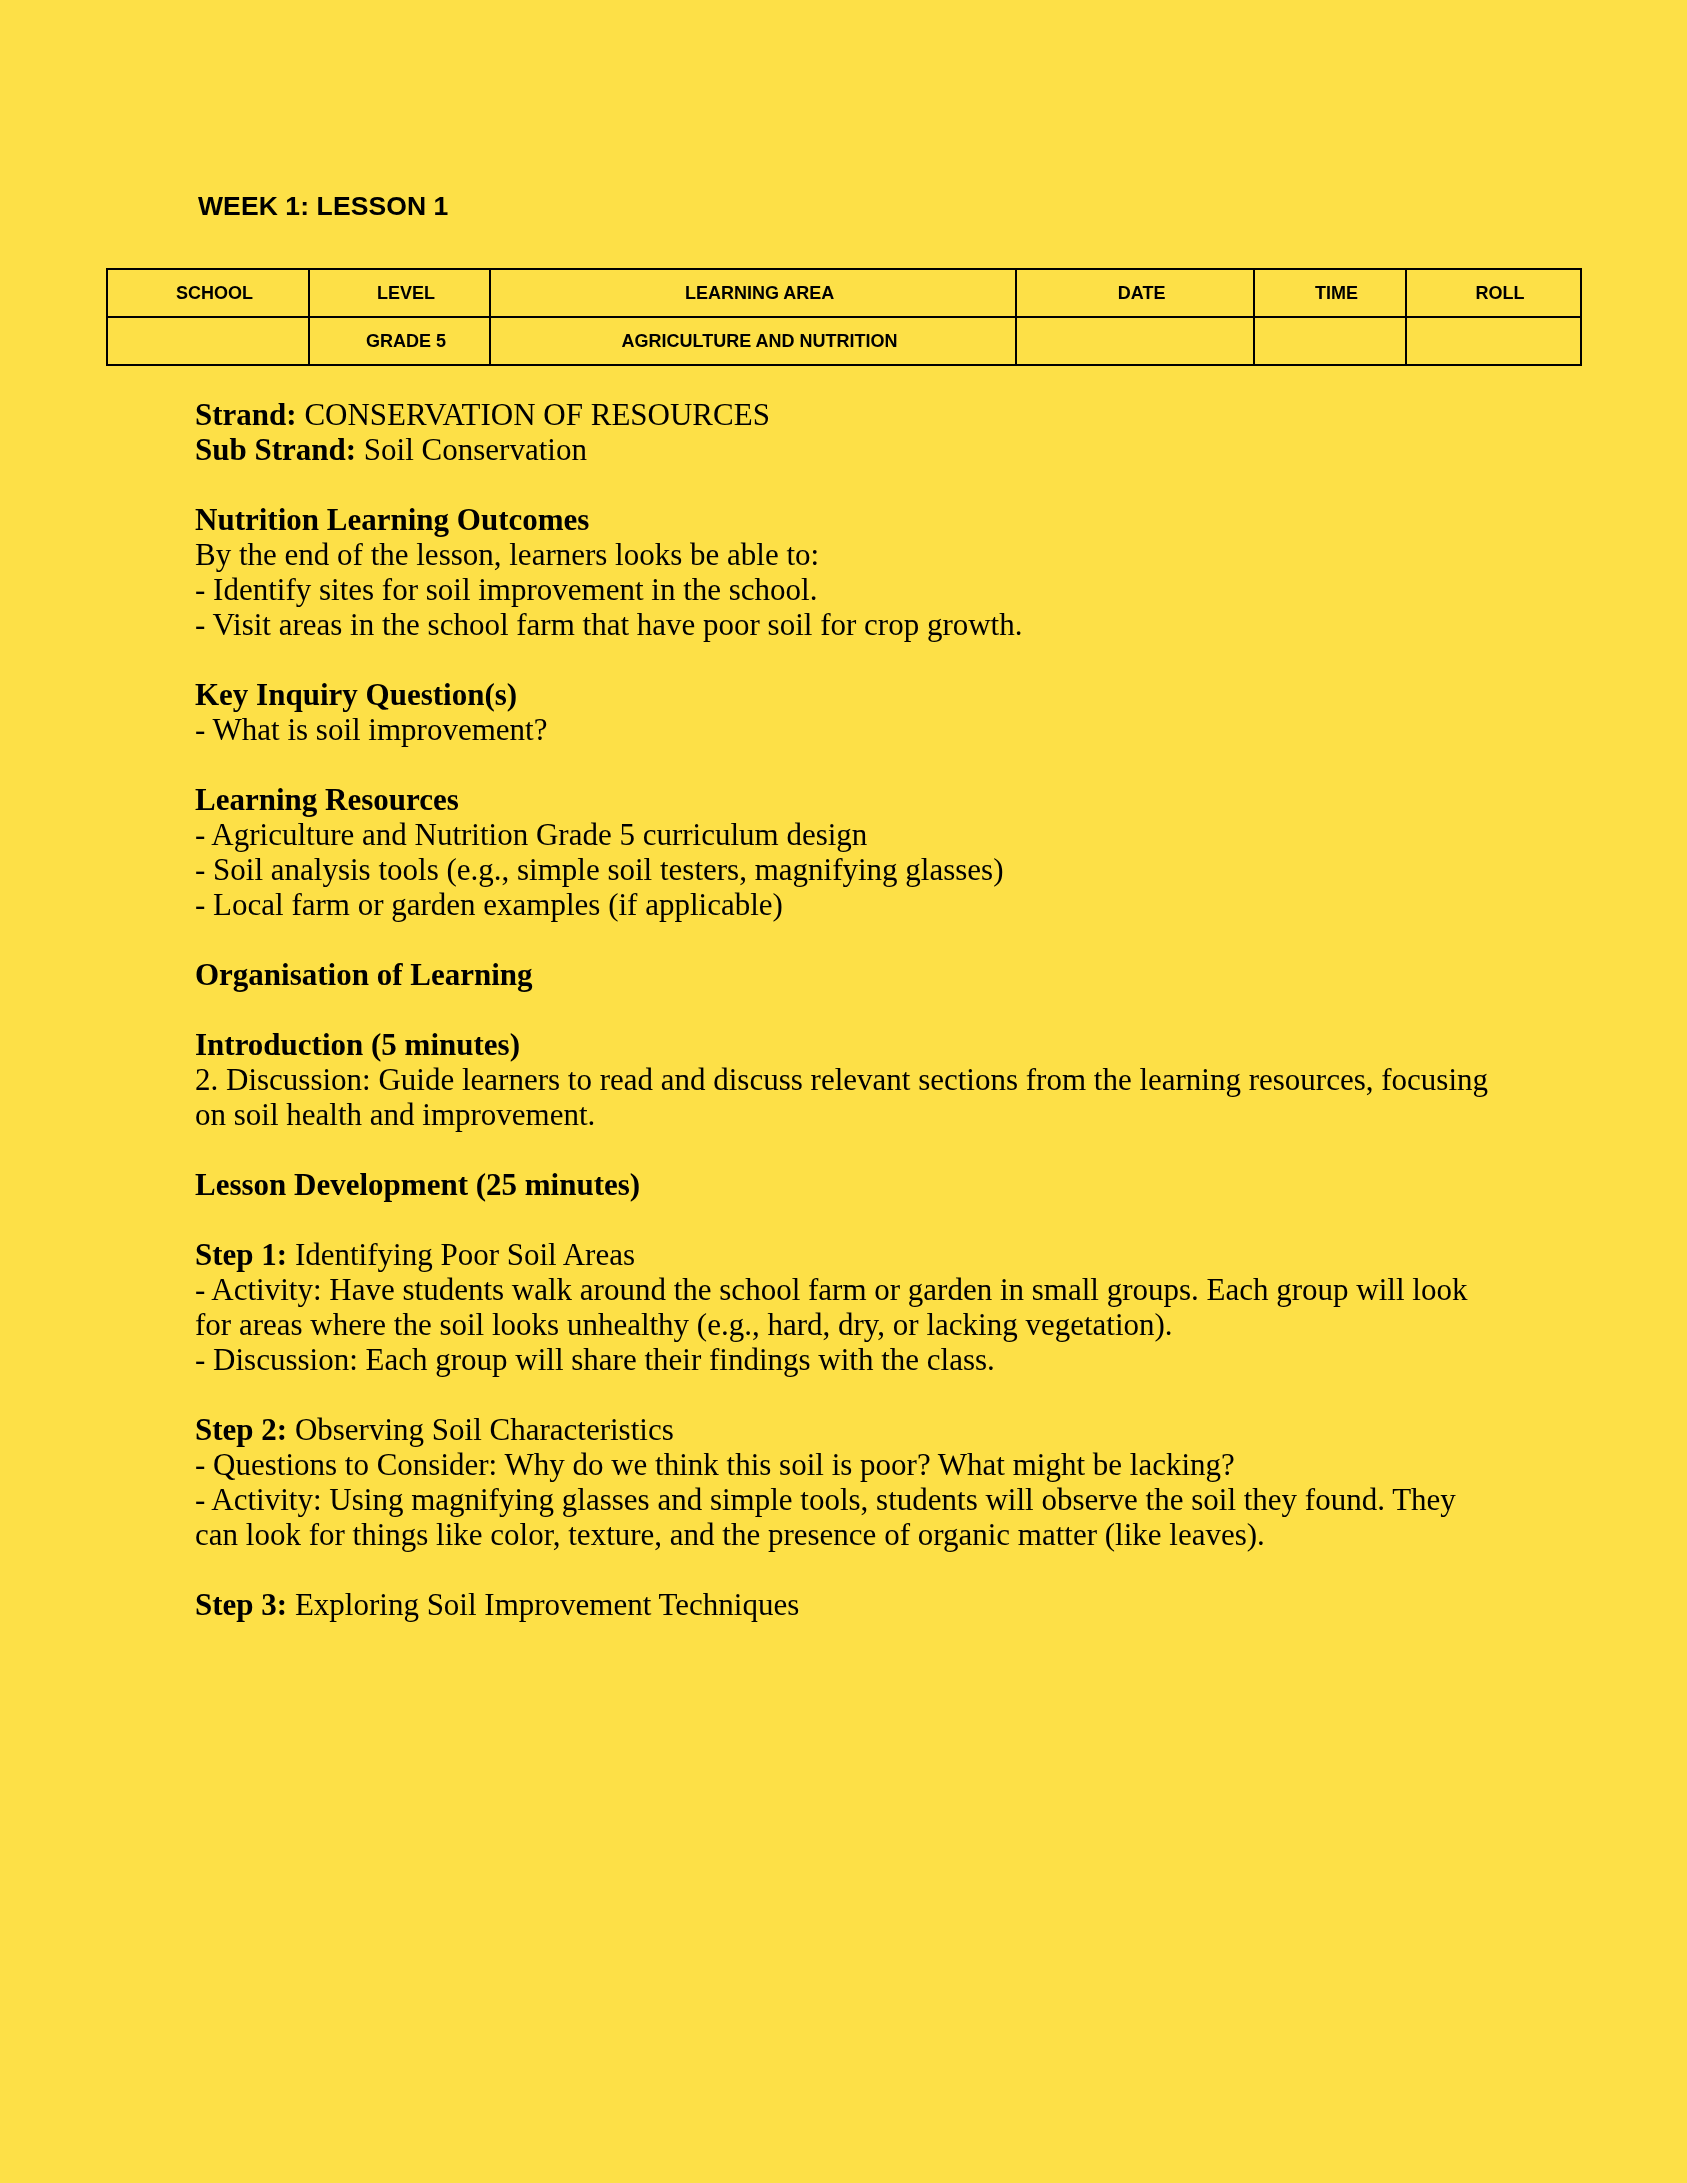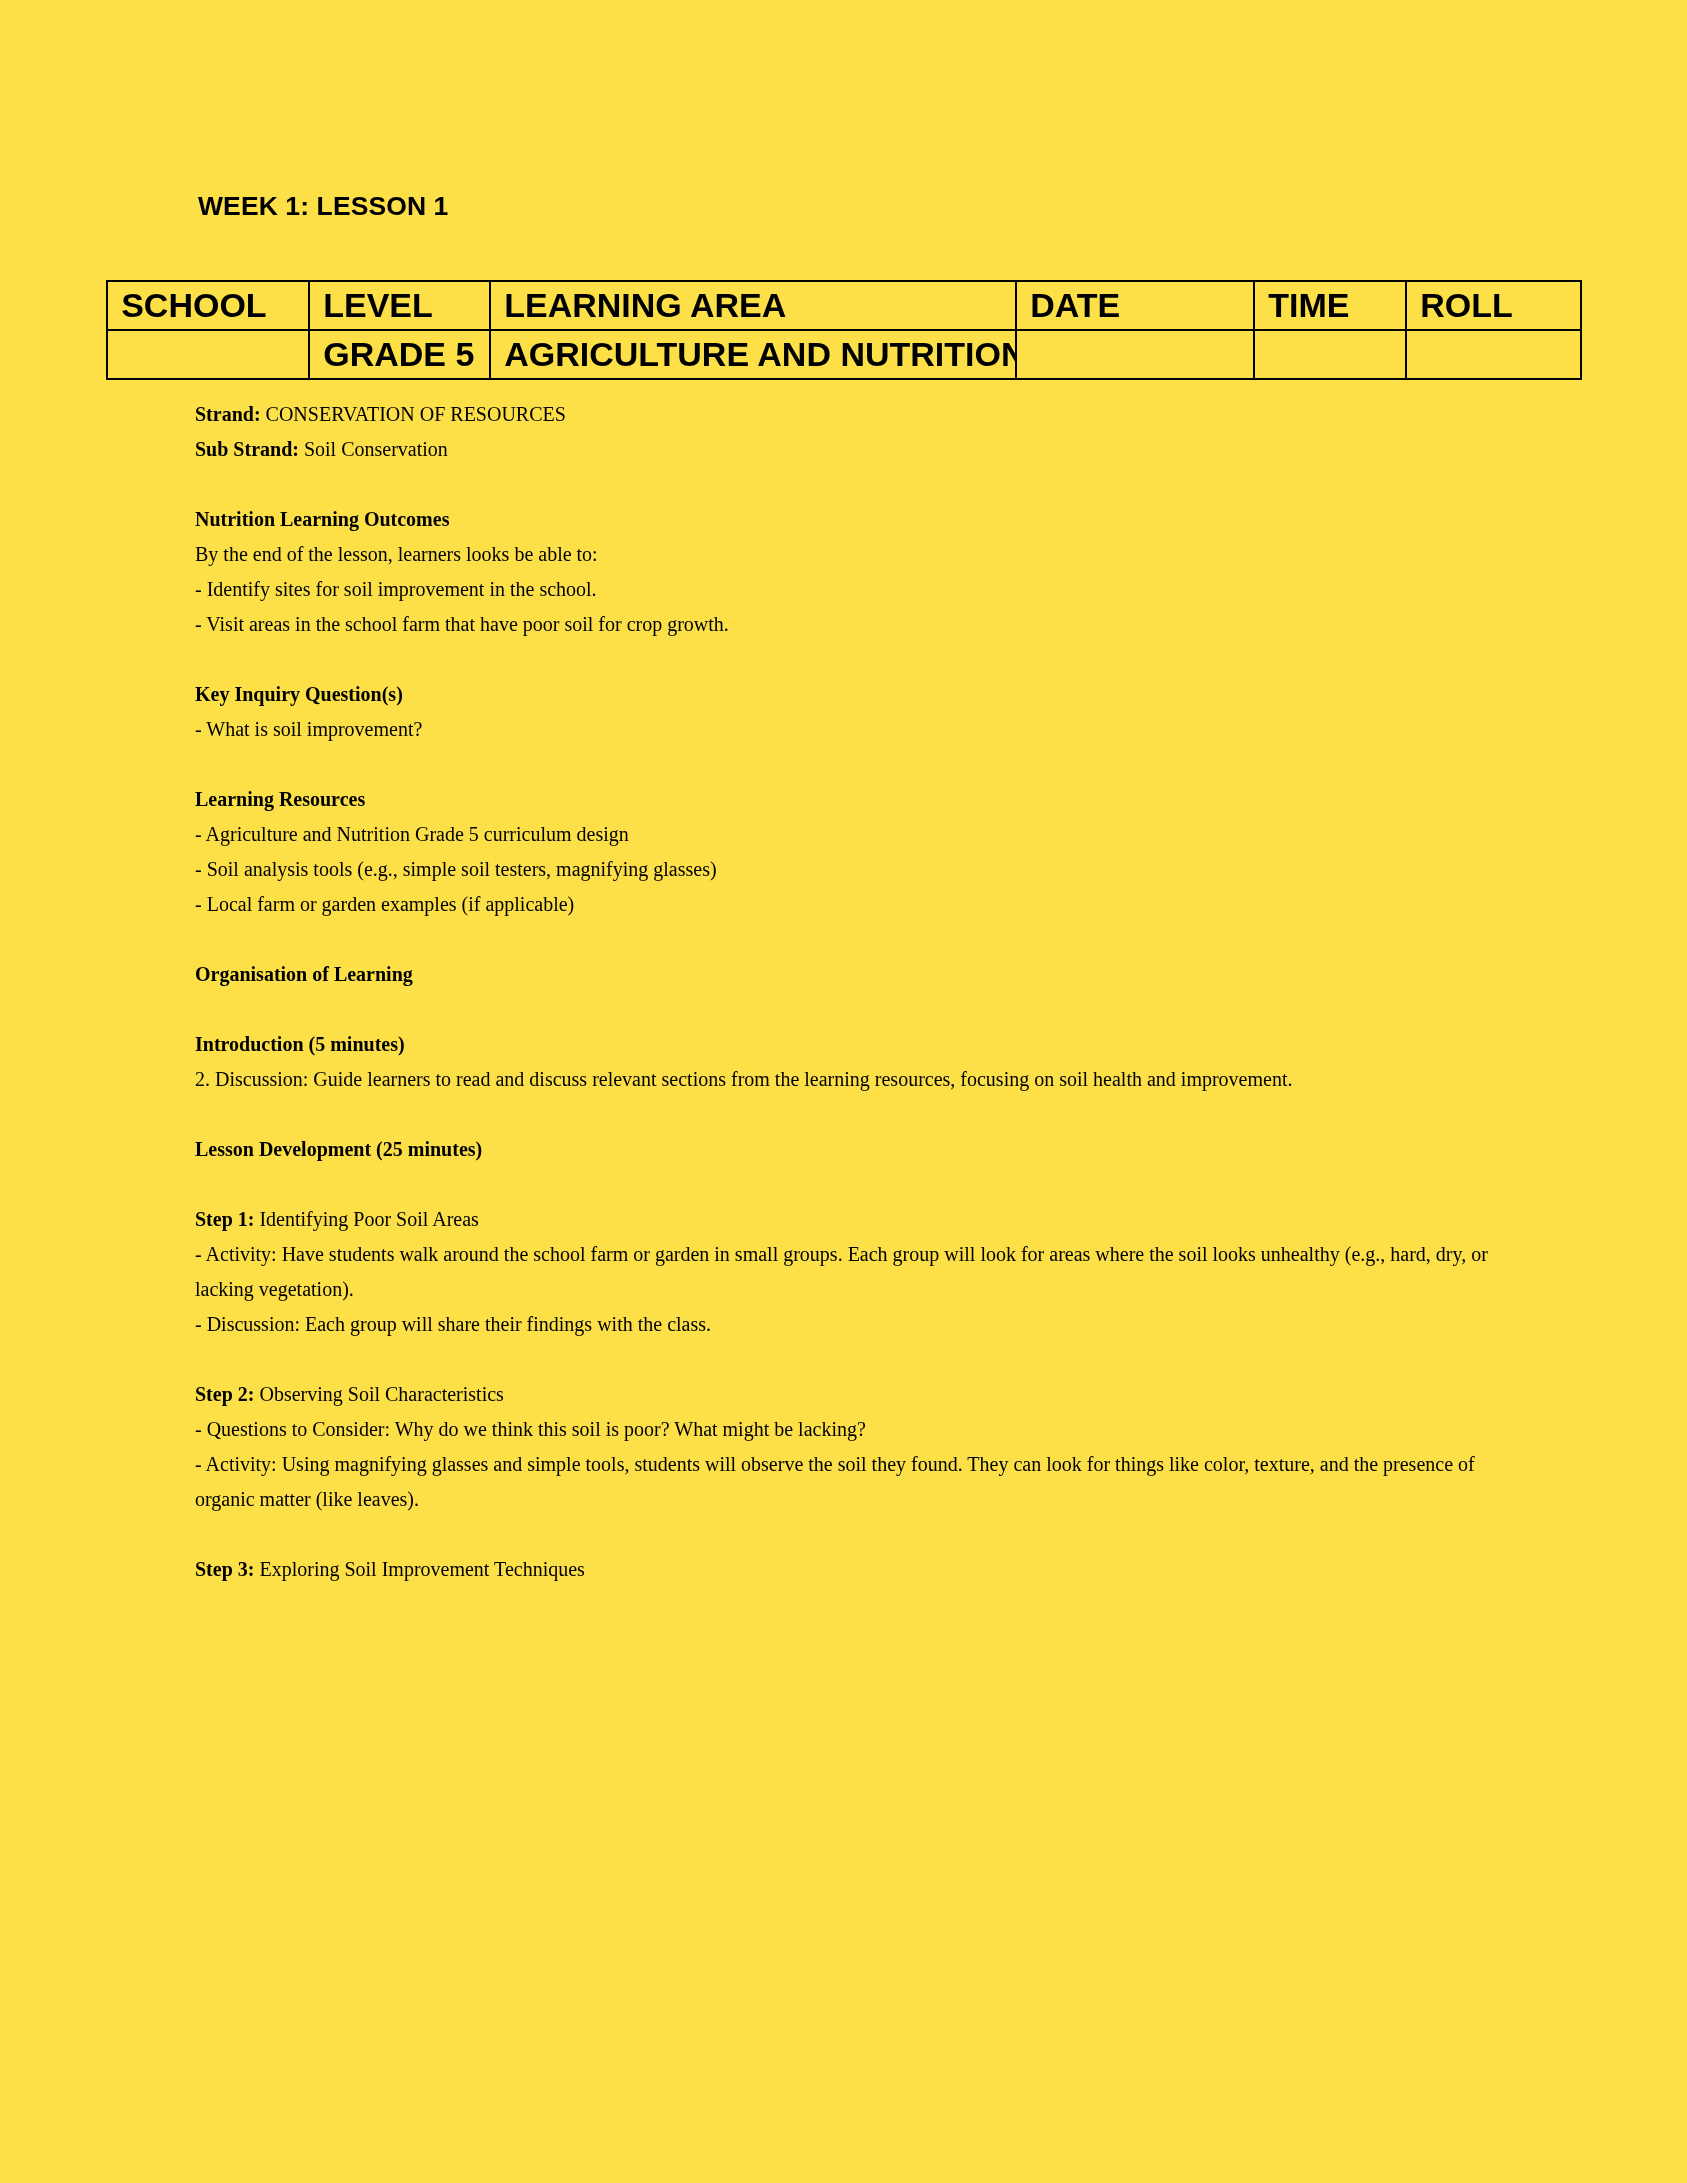--- a/index.html
+++ b/index.html
@@ -36,27 +36,28 @@
     font-weight: bold;
     font-size: 26.5px;
     letter-spacing: 0.1px;
     white-space: nowrap;
   }
 
   
   .info-table {
     position: absolute;
     left: 106px;
-    top: 280px;
+    top: 268px;
     width: 1475px;
     border-collapse: collapse;
     table-layout: fixed;
     font-family: "Liberation Sans", "DejaVu Sans", sans-serif;
     font-weight: bold;
-    font-size: 34px;
+    font-size: 18px;
+    text-align: center;
   }
   .info-table td {
     border: 2px solid #000000;
     padding: 4px 0 4px 13.2px;
     height: 38px;
     vertical-align: middle;
     white-space: nowrap;
     overflow: hidden;
   }
   .col-school  { width: 202px; }
@@ -65,21 +66,21 @@
   .col-date    { width: 238px; }
   .col-time    { width: 152px; }
   .col-roll    { width: 175px; }
 
   
   .doc-body {
     position: absolute;
     left: 195px;
     top: 397px;
     width: 1310px;
-    font-size: 20px;
+    font-size: 31px;
     line-height: 35px;
   }
   .doc-body .line {
     white-space: pre-wrap;
     min-height: 35px;
   }
   .doc-body .blank {
     height: 35px;
   }
   .doc-body b,

